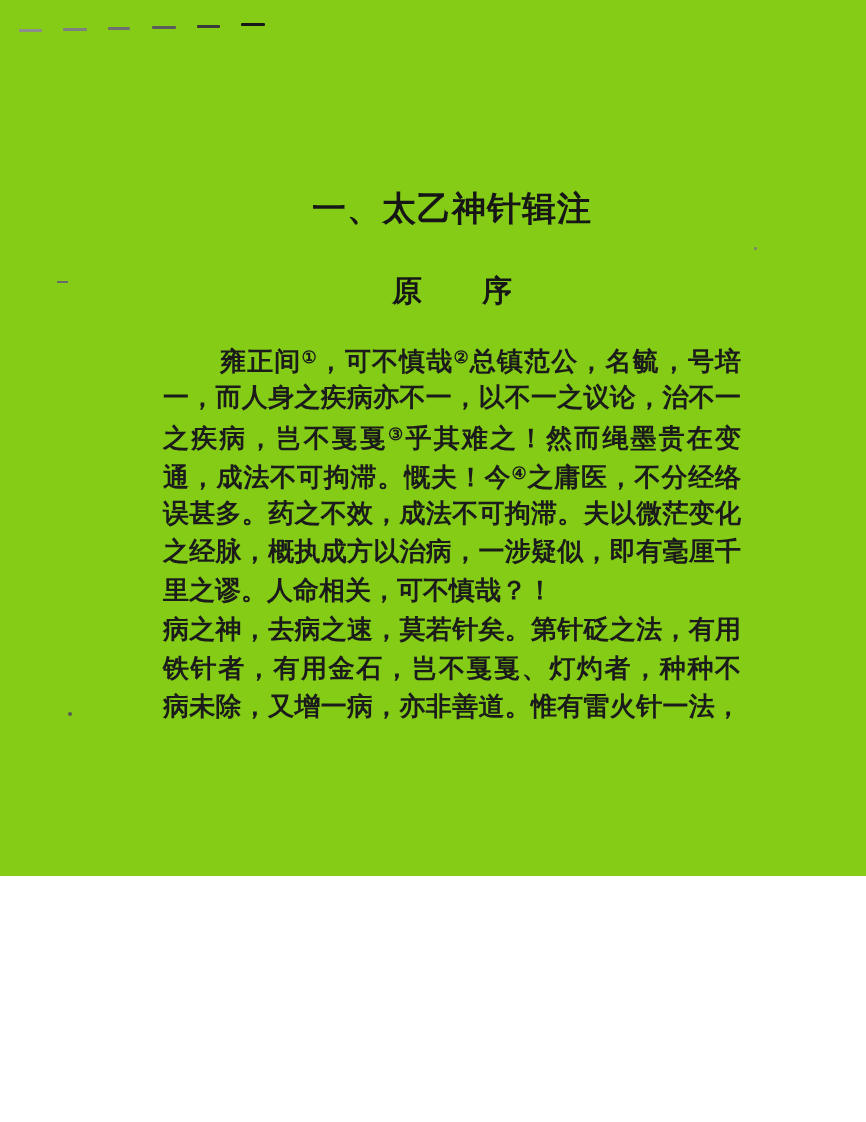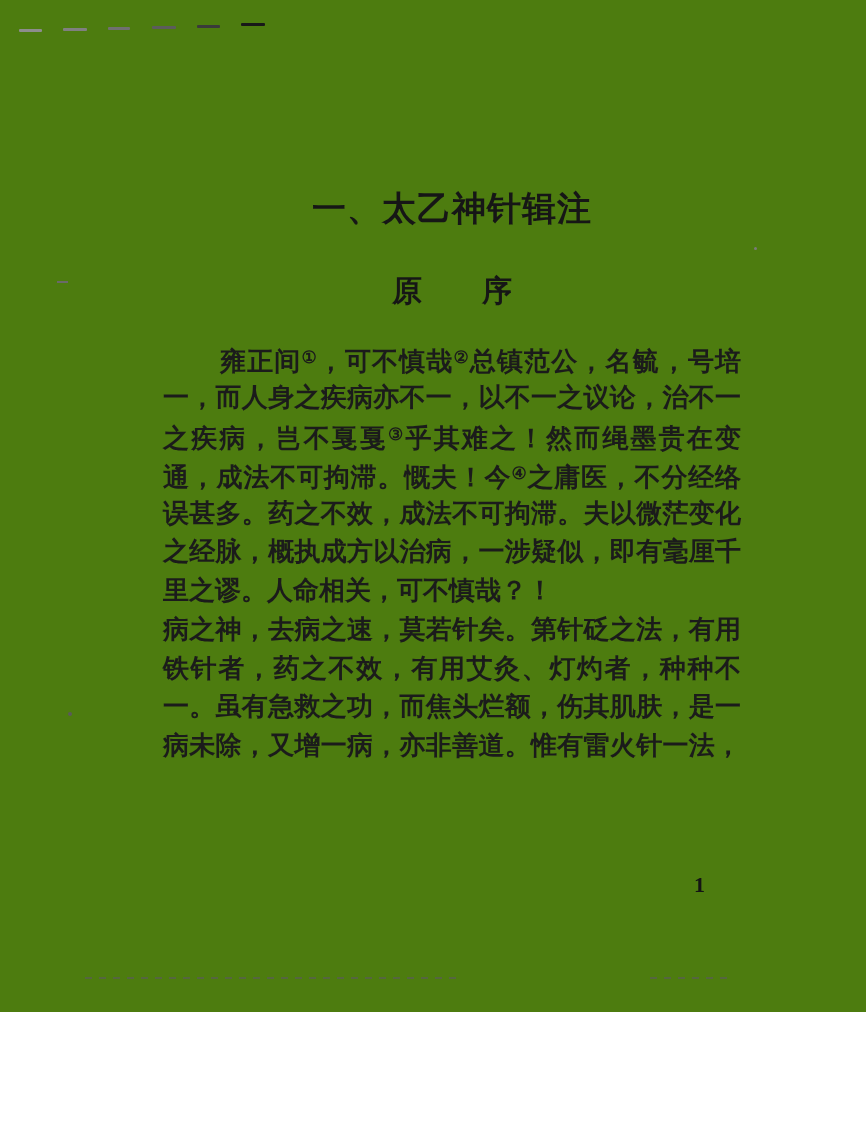--- a/index.html
+++ b/index.html
@@ -1,20 +1,20 @@
 <!DOCTYPE html>
 <html><head>
 <meta charset="utf-8">
 <style>
   html, body { margin: 0; padding: 0; background: #ffffff; }
   .page {
     position: relative;
     width: 866px;
-    height: 1012px;
-    background: #4d7c0f;
+    height: 876px;
+    background: #84cc16;
     overflow: hidden;
     font-family: "Liberation Sans", sans-serif;
     color: #1c1c1c;
   }
   .content {
     position: absolute;
     left: 163px;
     top: 0;
     width: 578px;
   }
@@ -115,20 +115,19 @@
 
     <div class="body-text">
         <div class="line indent"><span>雍正间</span><span class="sup">①</span><span>，可不慎哉</span><span class="sup">②</span><span>总镇范公，名毓𩦸，号培</span></div>
         <div class="line"><span>一，而人身之疾病亦不一，以不一之议论，治不一</span></div>
         <div class="line"><span>之疾病，岂不戛戛</span><span class="sup">③</span><span>乎其难之！然而绳墨贵在变</span></div>
         <div class="line"><span>通，成法不可拘滞。慨夫！今</span><span class="sup">④</span><span>之庸医，不分经络</span></div>
         <div class="line"><span>误甚多。药之不效，成法不可拘滞。夫以微茫变化</span></div>
         <div class="line"><span>之经脉，概执成方以治病，一涉疑似，即有毫厘千</span></div>
         <div class="line short"><span>里之谬。人命相关，可不慎哉？！</span></div>
         <div class="line"><span>病之神，去病之速，莫若针矣。第针砭之法，有用</span></div>
-        <div class="line"><span>铁针者，药之不效，有用艾灸、灯灼者，种种不</span></div>
-        <div class="line"><span>一。虽有急救之功，而焦头烂额，伤其肌肤，是一</span></div>
+        <div class="line"><span>铁针者，有用金石，岂不戛戛、灯灼者，种种不</span></div>
         <div class="line"><span>病未除，又增一病，亦非善道。惟有雷火针一法，</span></div>
       </div>
   </div>
 
   <div class="page-number">1</div>
 </div>
 
 </body></html>

